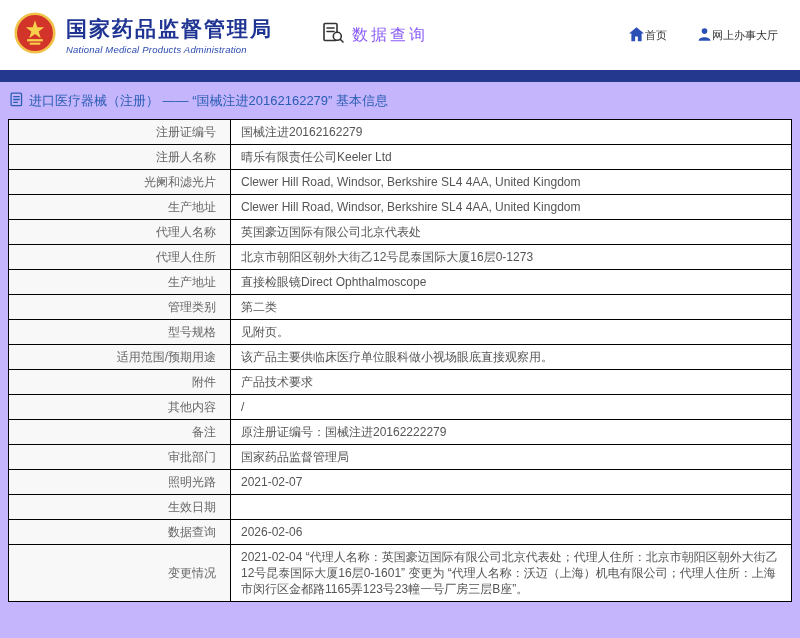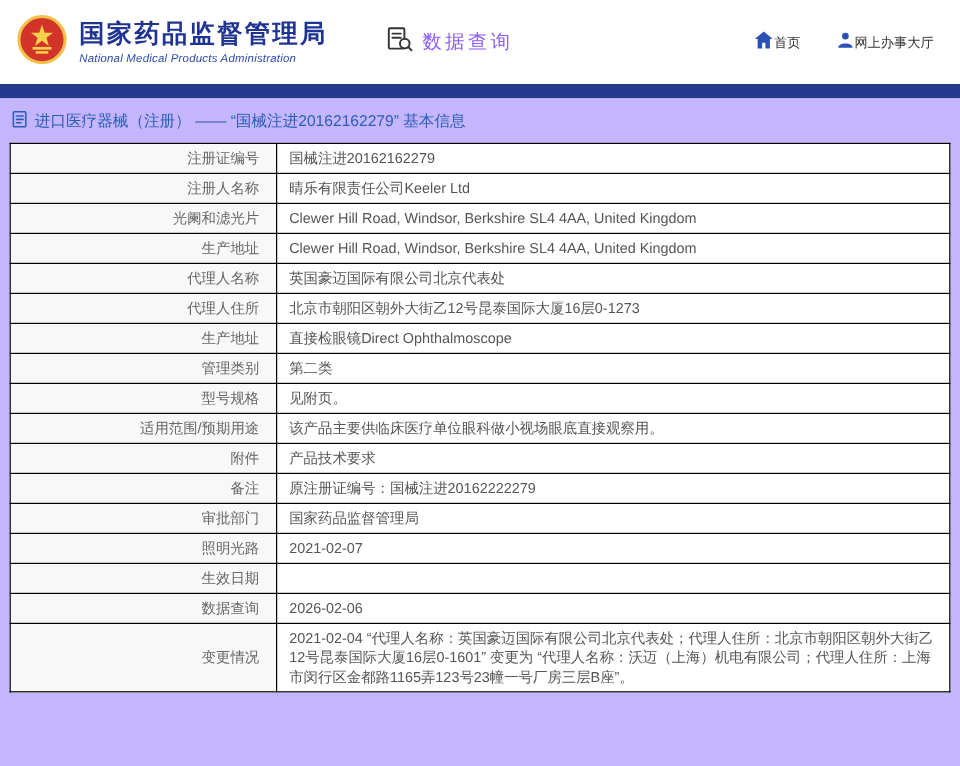--- a/index.html
+++ b/index.html
@@ -159,20 +159,24 @@
         </tr>
         <tr>
           <td class="label-cell">适用范围/预期用途</td>
           <td class="value-cell">该产品主要供临床医疗单位眼科做小视场眼底直接观察用。</td>
         </tr>
         <tr>
           <td class="label-cell">附件</td>
           <td class="value-cell">产品技术要求</td>
         </tr>
         <tr>
+          <td class="label-cell">其他内容</td>
+          <td class="value-cell">/</td>
+        </tr>
+        <tr>
           <td class="label-cell">备注</td>
           <td class="value-cell">原注册证编号：国械注进20162222279</td>
         </tr>
         <tr>
           <td class="label-cell">审批部门</td>
           <td class="value-cell">国家药品监督管理局</td>
         </tr>
         <tr>
           <td class="label-cell">照明光路</td>
           <td class="value-cell">2021-02-07</td>

